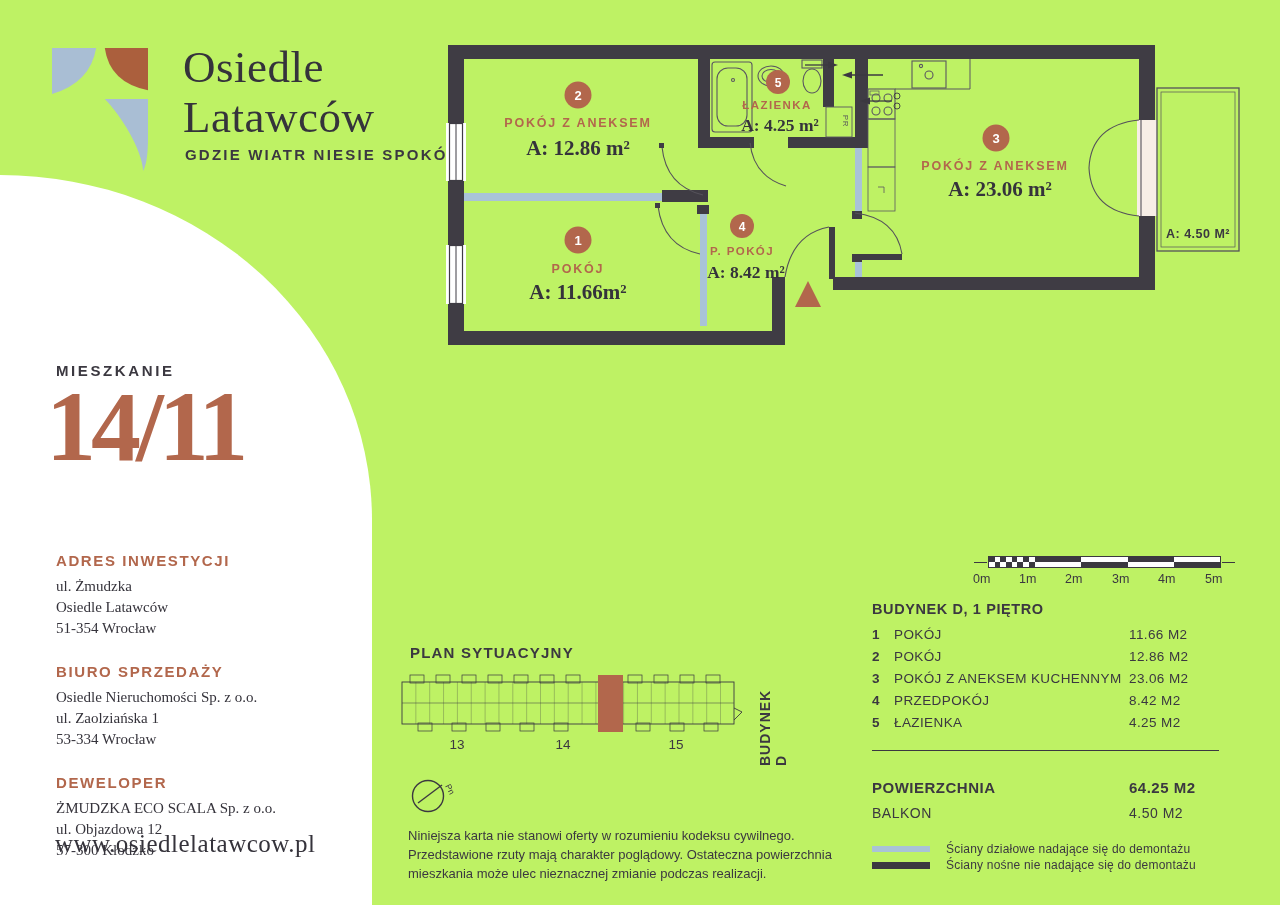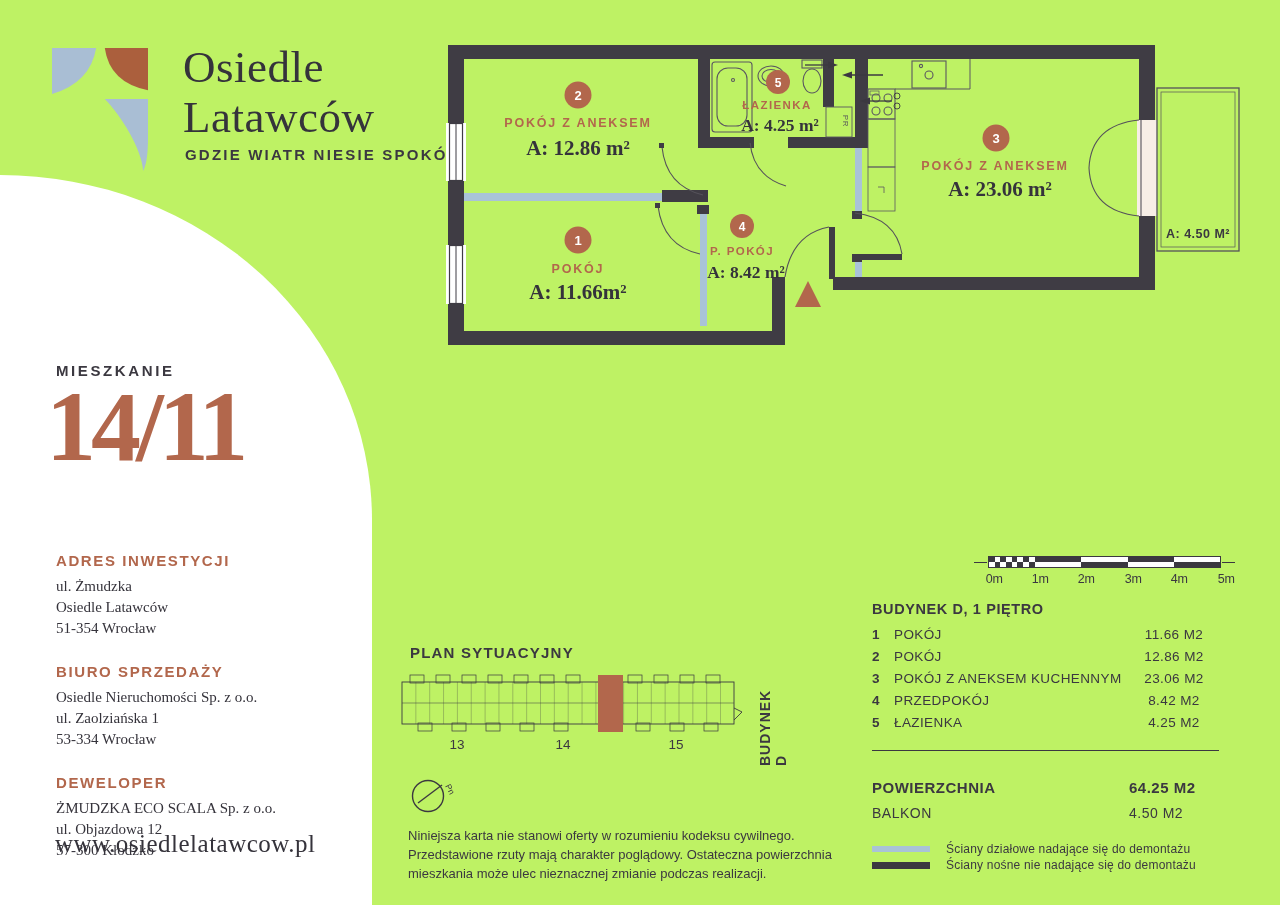--- a/index.html
+++ b/index.html
@@ -37,31 +37,31 @@
   .scalebar{position:absolute;left:988px;top:556px;width:233px;}
   .scalebar-bar{position:relative;display:flex;height:12px;border:1px solid #3b3840;box-sizing:border-box;background:#fff;}
   .scalebar-bar::before,.scalebar-bar::after{content:"";position:absolute;top:5px;width:13px;height:1px;background:#3b3840;}
   .scalebar-bar::before{left:-15px;} .scalebar-bar::after{right:-15px;}
   .sb-seg{flex:1;display:flex;flex-direction:column;}
   .sb-seg div{flex:1;}
   .sb-checker-t{background:repeating-linear-gradient(90deg,#3b3840 0 5.7px,#fff 5.7px 11.4px);}
   .sb-checker-b{background:repeating-linear-gradient(90deg,#fff 0 5.7px,#3b3840 5.7px 11.4px);}
   .sb-dark{background:#3b3840;} .sb-light{background:#fff;}
   .scalebar-labels{position:relative;height:16px;margin-top:4px;font-size:12.5px;color:#3b3840;}
-  .scalebar-labels span{position:absolute;top:0;width:30px;text-align:right;}
+  .scalebar-labels span{position:absolute;top:0;width:30px;text-align:left;}
   .scalebar-labels span:nth-child(1){left:-15px;} .scalebar-labels span:nth-child(2){left:31px;}
   .scalebar-labels span:nth-child(3){left:77px;}  .scalebar-labels span:nth-child(4){left:124px;}
   .scalebar-labels span:nth-child(5){left:170px;} .scalebar-labels span:nth-child(6){left:217px;}
   
   .summary{position:absolute;left:872px;top:601px;width:347px;}
   .summary-header{font-size:14.5px;font-weight:700;letter-spacing:.6px;margin-bottom:10px;}
   .srow{display:flex;align-items:baseline;height:22px;font-size:13.5px;letter-spacing:.4px;}
   .srow .num{width:22px;font-weight:700;}
   .srow .nm{flex:1;}
-  .srow .ar{width:90px;text-align:center;}
+  .srow .ar{width:90px;text-align:left;}
   .sdivider{border-top:1.7px solid #3b3840;margin-top:13px;}
   .trow{display:flex;align-items:baseline;margin-top:9px;font-size:14px;letter-spacing:.5px;}
   .trow .nm{flex:1;} .trow .ar{width:90px;}
   .trow.bold{font-weight:700;font-size:15px;margin-top:28px;justify-content:flex-end;}
   .legend{margin-top:20px;}
   .lrow{display:flex;align-items:center;height:16px;}
   .lrow .bar{width:58px;margin-right:16px;}
   .lrow .bar.blue{height:6px;background:#a9c3d7;}
   .lrow .bar.dark{height:7px;background:#3b3840;}
   .lrow .lbl{font-size:12px;letter-spacing:.2px;}

